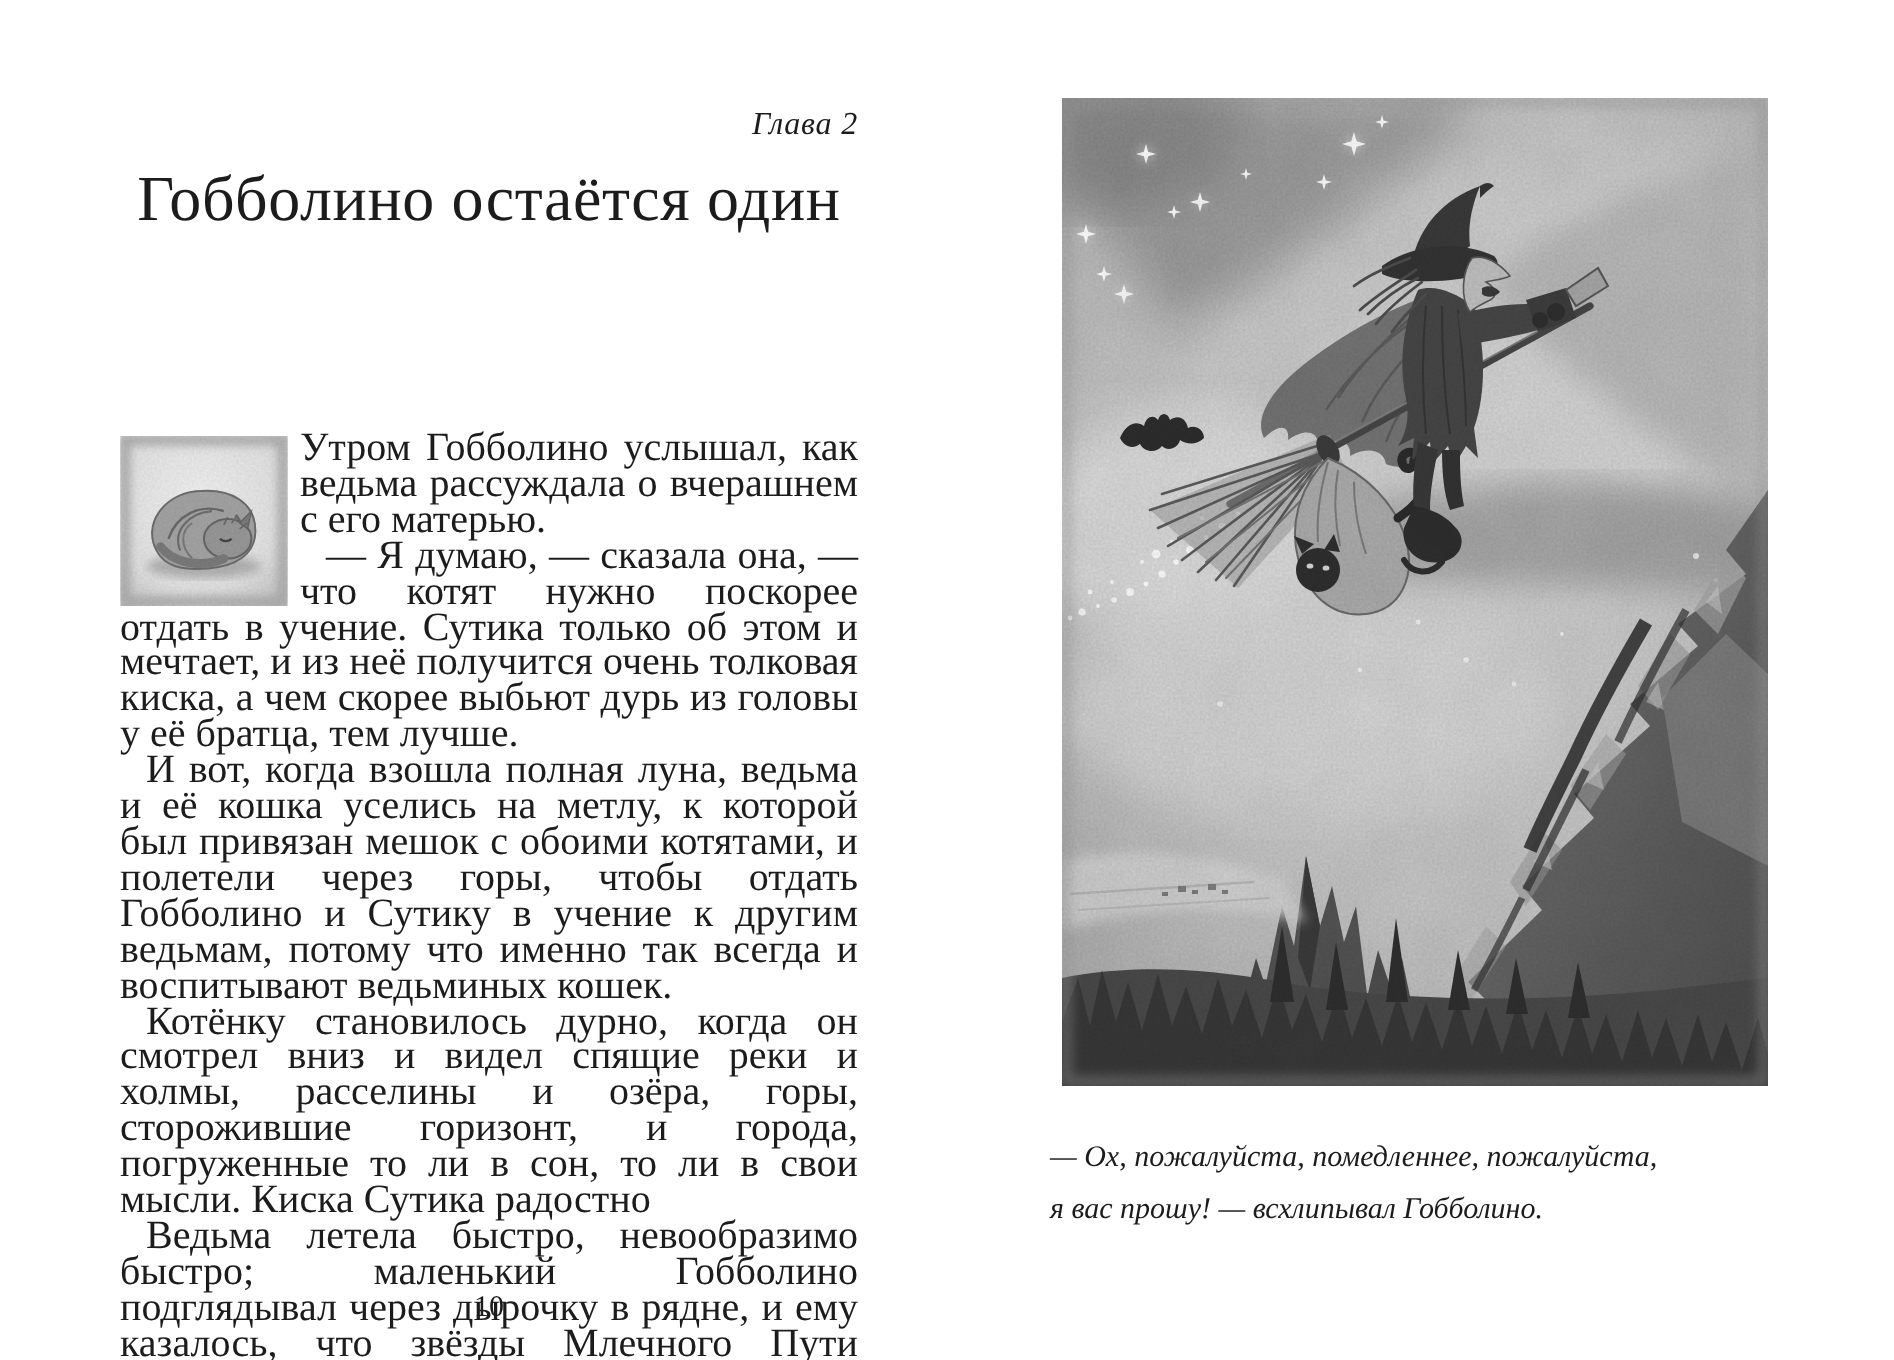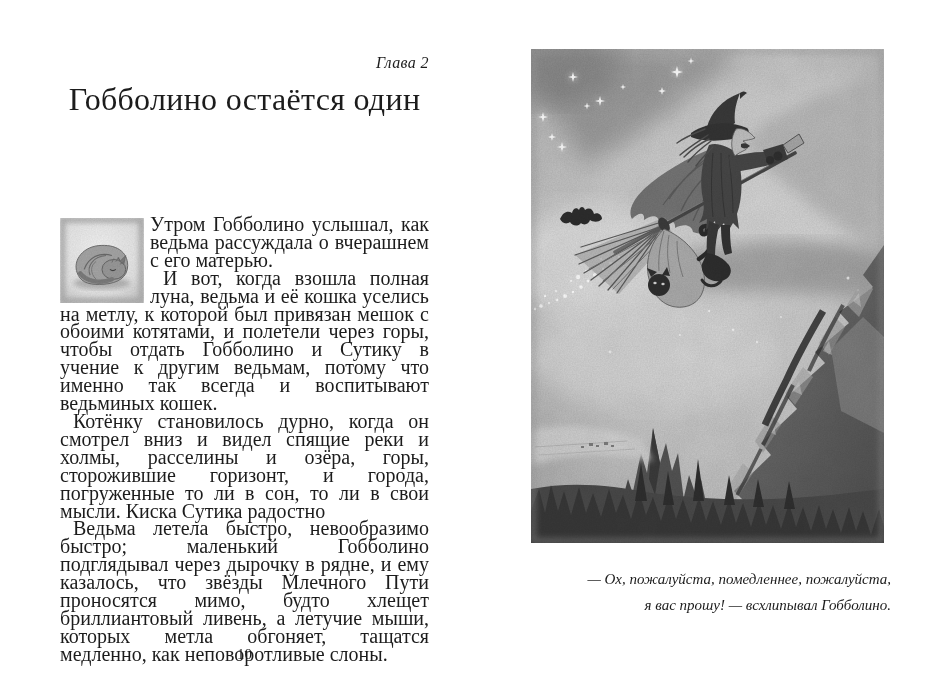--- a/index.html
+++ b/index.html
@@ -12,21 +12,21 @@
   .text-col{position:absolute;left:60px;top:54px;width:369px;}
   .chapter{font-style:italic;font-size:16px;line-height:18px;text-align:right;letter-spacing:.4px;}
   .title{font-size:32px;line-height:30px;text-align:center;margin:12px 0 0 0;font-weight:400;letter-spacing:.3px;}
   .bodytext{margin-top:102px;font-size:20px;line-height:17.9px;text-align:justify;}
   .bodytext p{margin:0;text-indent:13px;}
   .bodytext p.first{text-indent:0;}
   .cat-illo{float:left;width:84px;height:85px;margin:2px 6px 0 0;}
   .pagenum{position:absolute;left:60px;top:646px;width:369px;text-align:center;font-size:15px;}
   
   .main-illo{position:absolute;left:531px;top:49px;width:353px;height:494px;}
-  .caption{position:absolute;left:525px;top:566px;width:366px;text-align:right;
+  .caption{position:absolute;left:525px;top:566px;width:366px;text-align:left;
            font-style:italic;font-size:15px;line-height:26px;}
 </style>
 </head>
 <body>
 
 <div class="spread">
 
   <div class="text-col">
     <div class="chapter">Глава 2</div>
     <h1 class="title">Гобболино остаётся один</h1>
@@ -58,20 +58,21 @@
         <path d="M36,62 C30,56 30,48 36,44" fill="none" stroke="#7a7a7a" stroke-width="1"></path>
         <ellipse cx="54" cy="52" rx="12" ry="10" fill="#989898" stroke="#666" stroke-width="1"></ellipse>
         <path d="M60,44 L66,38 L64,47 Z" fill="#7c7c7c" stroke="#666" stroke-width=".7"></path>
         <path d="M50,52 q3,2.4 6,0" fill="none" stroke="#444" stroke-width="1.1"></path>
         <path d="M56,44 l3,-4 M60,47 l4,-3 M52,45 l2,-4" stroke="#6b6b6b" stroke-width=".9"></path>
         <path d="M20,56 C26,64 40,67 52,62" fill="none" stroke="#7b7b7b" stroke-width="4.5" stroke-linecap="round"></path>
         <rect width="84" height="86" filter="url(#cgrain)" opacity=".35" style="mix-blend-mode:multiply"></rect>
       </svg>
 
       <p class="first">Утром Гобболино услышал, как ведьма рассуждала о вчерашнем с его матерью.</p>
+      <p>— Я думаю, — сказала она, — что котят нужно поскорее отдать в учение. Сутика только об этом и мечтает, и из неё получится очень толковая киска, а чем скорее выбьют дурь из головы у её братца, тем лучше.</p>
       <p>И вот, когда взошла полная луна, ведьма и её кошка уселись на метлу, к которой был привязан мешок с обоими котятами, и полетели через горы, чтобы отдать Гобболино и Сутику в учение к другим ведьмам, потому что именно так всегда и воспитывают ведьминых кошек.</p>
       <p>Котёнку становилось дурно, когда он смотрел вниз и видел спящие реки и холмы, расселины и озёра, горы, сторожившие горизонт, и города, погруженные то ли в сон, то ли в свои мысли. Киска Сутика радостно</p>
       <p>Ведьма летела быстро, невообразимо быстро; маленький Гобболино подглядывал через дырочку в рядне, и ему казалось, что звёзды Млечного Пути проносятся мимо, будто хлещет бриллиантовый ливень, а летучие мыши, которых метла обгоняет, тащатся медленно, как неповоротливые слоны.</p>
     </div>
   </div>
   <div class="pagenum">10</div>
 
   <svg class="main-illo" viewBox="0 0 353 494" xmlns="http://www.w3.org/2000/svg">
     <defs>
       <radialGradient id="sky" cx="55%" cy="38%" r="80%">

